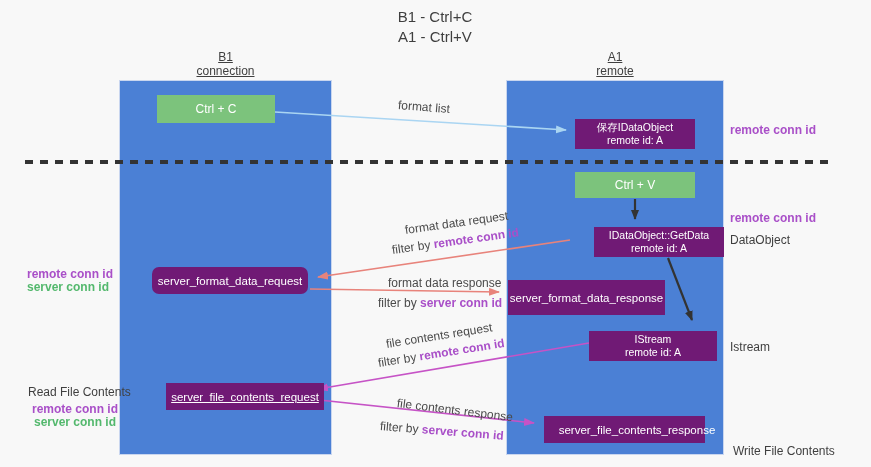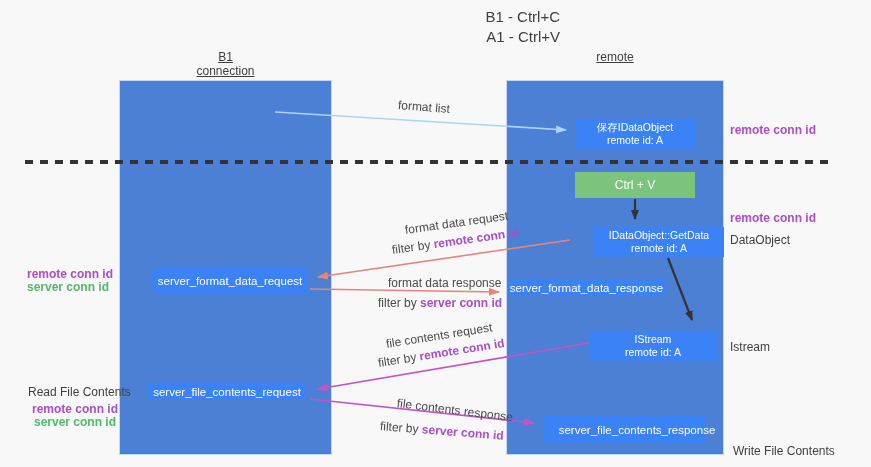--- a/index.html
+++ b/index.html
@@ -1,26 +1,26 @@
 <!DOCTYPE html>
 <html><head>
 <meta charset="utf-8">
 <style>
   html,body{margin:0;padding:0;background:#f8f8f8;font-family:"Liberation Sans",sans-serif;}
   .canvas{position:relative;width:871px;height:467px;background:#f8f8f8;overflow:hidden;}
-  .title{position:absolute;left:310px;top:7px;width:250px;text-align:right;
+  .title{position:absolute;left:310px;top:7px;width:250px;text-align:center;
          font-size:15px;line-height:20px;color:#3f3f3f;}
   .lane-header{position:absolute;top:50px;text-align:center;font-size:12px;line-height:14px;color:#3f3f3f;text-decoration:underline;}
   .lane{position:absolute;top:80px;height:375px;background:#4b80d5;border:1px solid #c9d6ef;box-sizing:border-box;}
   .dashed{position:absolute;left:25px;top:160px;width:808px;height:4px;z-index:4;
           background:repeating-linear-gradient(90deg,#333 0 8px,transparent 8px 15px);}
   .node{position:absolute;z-index:5;display:flex;flex-direction:column;align-items:center;
         justify-content:center;color:#fff;text-align:center;box-sizing:border-box;}
   .node.green{background:#7cc37c;font-size:12px;}
-  .node.orange{background:#3b82f6;font-size:11.5px;align-items:center;}
+  .node.orange{background:#701a75;font-size:11.5px;align-items:center;}
   .node .l{display:block;line-height:13px;font-size:10.5px;}
   .anno{position:absolute;font-size:12px;color:#3f3f3f;white-space:nowrap;z-index:5;}
   .purple{color:#a94fc8;font-weight:bold;}
   .greentx{color:#53b86d;font-weight:bold;}
   .alabel{position:absolute;font-size:12px;color:#4a4a4a;white-space:nowrap;z-index:5;transform-origin:left center;}
   svg.overlay{position:absolute;left:0;top:0;z-index:3;pointer-events:none;}
 </style>
 </head>
 <body>
 
@@ -29,20 +29,21 @@
   <div class="title">
     <div>B1 - Ctrl+C</div>
     <div>A1 - Ctrl+V</div>
   </div>
 
   <div class="lane-header" style="left:119px;width:213px;">
     <div>B1</div>
     <div>connection</div>
   </div>
   <div class="lane-header" style="left:506px;width:218px;">
+    <div>A1</div>
     <div>remote</div>
   </div>
 
   <div class="lane" style="left:119px;width:213px;"></div>
   <div class="lane" style="left:506px;width:218px;"></div>
 
   <div class="dashed"></div>
 
   <svg class="overlay" width="871" height="467">
     <defs>
@@ -61,49 +62,52 @@
     </defs>
     <path d="M275,112 L566,130" stroke="#aad5f2" stroke-width="1.6" fill="none" marker-end="url(#ah-blue)"></path>
     <path d="M635,199 L635,219" stroke="#333" stroke-width="2.2" fill="none" marker-end="url(#ah-black)"></path>
     <path d="M570,240 L318,277" stroke="#e8837b" stroke-width="1.6" fill="none" marker-end="url(#ah-salmon)"></path>
     <path d="M310,289 L499,292" stroke="#e8837b" stroke-width="1.6" fill="none" marker-end="url(#ah-salmon)"></path>
     <path d="M668,258 L692,320" stroke="#333" stroke-width="2.2" fill="none" marker-end="url(#ah-black)"></path>
     <path d="M589,343 L318,389" stroke="#c653c6" stroke-width="1.6" fill="none" marker-end="url(#ah-magenta)"></path>
     <path d="M310,399 L534,423" stroke="#c653c6" stroke-width="1.6" fill="none" marker-end="url(#ah-magenta)"></path>
   </svg>
 
+  <div class="node green" style="left:157px;top:95px;width:118px;height:28px;">
+    <span>Ctrl + C</span>
+  </div>
 
   <div class="node orange" style="left:575px;top:119px;width:120px;height:30px;">
     <span class="l">保存IDataObject</span>
     <span class="l">remote id: A</span>
   </div>
 
   <div class="node green" style="left:575px;top:172px;width:120px;height:26px;align-items:center;">
     <span>Ctrl + V</span>
   </div>
 
   <div class="node orange" style="left:594px;top:227px;width:130px;height:30px;">
     <span class="l">IDataObject::GetData</span>
     <span class="l">remote id: A</span>
   </div>
 
   <div class="node orange" style="left:152px;top:267px;width:156px;height:27px;border-radius:7px;">
     <span>server_format_data_request</span>
   </div>
 
-  <div class="node orange" style="left:508px;top:280px;width:157px;height:16px;">
+  <div class="node orange" style="left:508px;top:280px;width:157px;height:35px;">
     <span>server_format_data_response</span>
   </div>
 
   <div class="node orange" style="left:589px;top:331px;width:128px;height:30px;">
     <span class="l">IStream</span>
     <span class="l">remote id: A</span>
   </div>
 
-  <div class="node orange" style="left:148px;top:383px;width:158px;height:17px;">
+  <div class="node orange" style="left:166px;top:383px;width:158px;height:27px;text-decoration:underline;">
     <span>server_file_contents_request</span>
   </div>
 
   <div class="node orange" style="left:544px;top:416px;width:161px;height:27px;padding-left:25px;">
     <span>server_file_contents_response</span>
   </div>
 
   <div class="alabel" style="left:398px;top:98px;transform:rotate(4.5deg);">format list</div>
 
   <div class="alabel" style="left:405px;top:223px;transform:rotate(-8deg);">format data request</div>

